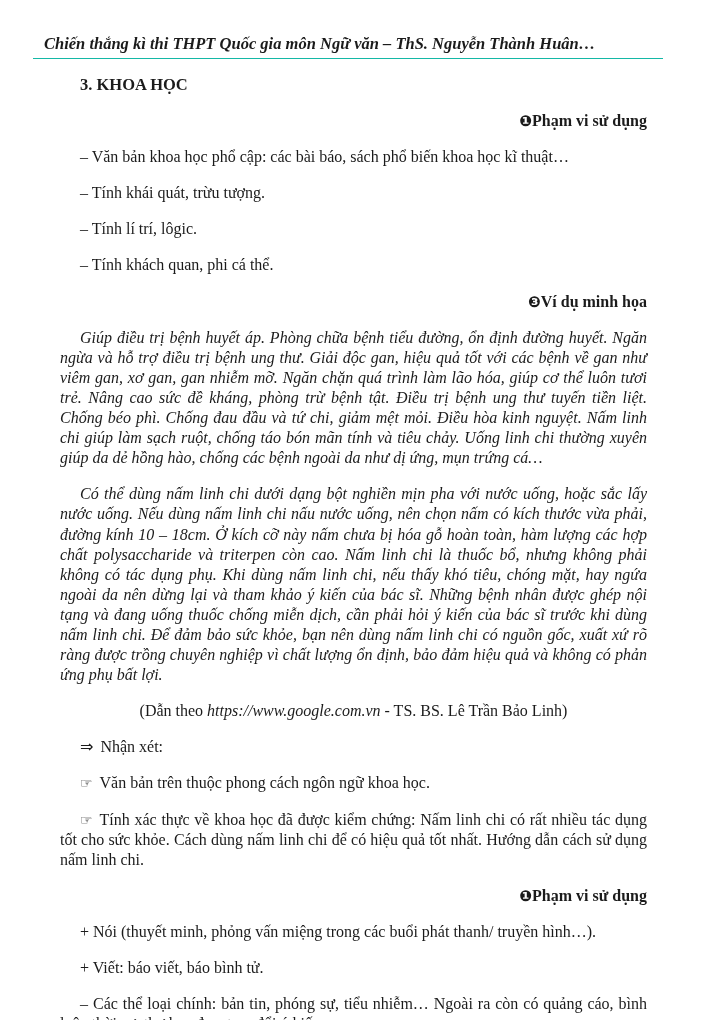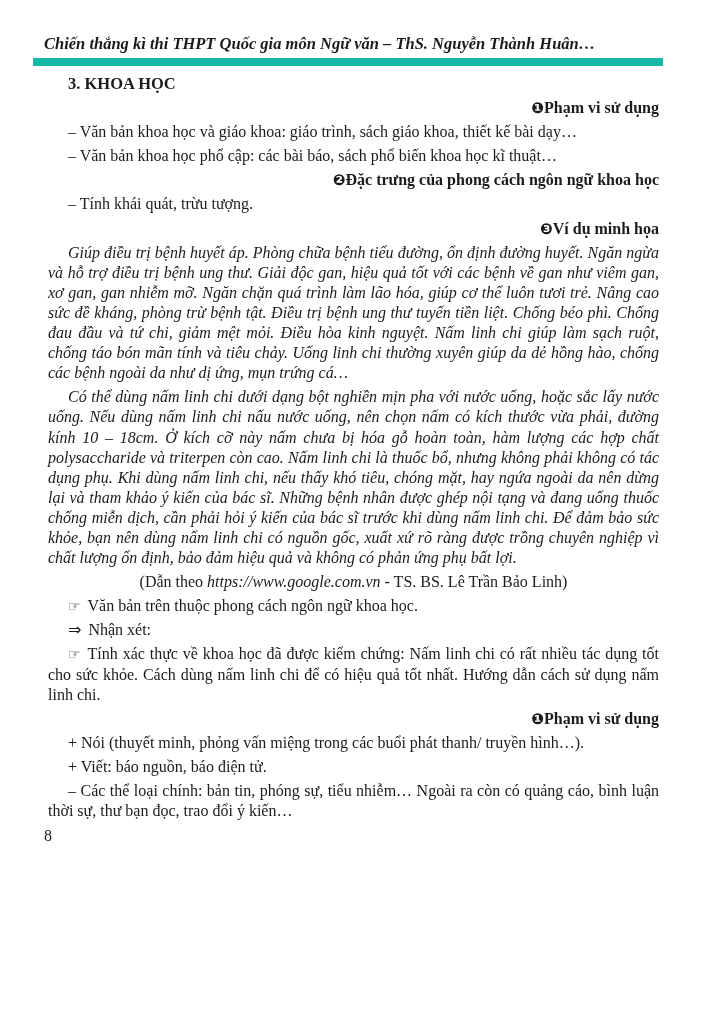--- a/index.html
+++ b/index.html
@@ -19,33 +19,33 @@
     width: 718px;
     height: 1020px;
     padding: 33px 55px 0 44px;
     background: #ffffff;
   }
   
   .running-header {
     margin-left: -11px;
     padding-left: 11px;
     padding-bottom: 4px;
-    border-bottom: 8px solid #14b8a6;
+    border-bottom: 1px solid #14b8a6;
     margin-bottom: 8px;
   }
   .running-title {
     font-size: 16.5px;
     line-height: 21px;
     font-weight: bold;
     font-style: italic;
     white-space: nowrap;
   }
   
   .body-text p {
-    margin: 4px;
+    margin: 16px;
     font-size: 16px;
     line-height: 20.1px;
     text-align: justify;
     text-indent: 20px;
   }
   p.section-title {
     font-weight: bold;
     font-size: 16.5px;
     text-align: left;
   }
@@ -94,45 +94,45 @@
   <header class="running-header">
     <div class="running-title">Chiến thắng kì thi THPT Quốc gia môn Ngữ văn – ThS. Nguyễn Thành Huân…</div>
   </header>
 
   <main class="body-text">
 
     <p class="section-title">3. KHOA HỌC</p>
 
     <p class="sub-heading"><span class="dingbat">❶</span><span>Phạm vi sử dụng</span></p>
 
-    <p>– Văn bản khoa học và giáo khoa: giáo trình, sách giáo khoa, thiết kế bài dạy…</p>
     <p>– Văn bản khoa học phổ cập: các bài báo, sách phổ biến khoa học kĩ thuật…</p>
 
-    <p class="sub-heading"><span class="dingbat">❷</span><span>Đặc trưng của phong cách ngôn ngữ khoa học</span></p>
 
     <p>– Tính khái quát, trừu tượng.</p>
+    <p>– Tính lí trí, lôgic.</p>
+    <p>– Tính khách quan, phi cá thể.</p>
 
     <p class="sub-heading"><span class="dingbat">❸</span><span>Ví dụ minh họa</span></p>
 
     <p class="example">Giúp điều trị bệnh huyết áp. Phòng chữa bệnh tiểu đường, ổn định đường huyết. Ngăn ngừa và hỗ trợ điều trị bệnh ung thư. Giải độc gan, hiệu quả tốt với các bệnh về gan như viêm gan, xơ gan, gan nhiễm mỡ. Ngăn chặn quá trình làm lão hóa, giúp cơ thể luôn tươi trẻ. Nâng cao sức đề kháng, phòng trừ bệnh tật. Điều trị bệnh ung thư tuyến tiền liệt. Chống béo phì. Chống đau đầu và tứ chi, giảm mệt mỏi. Điều hòa kinh nguyệt. Nấm linh chi giúp làm sạch ruột, chống táo bón mãn tính và tiêu chảy. Uống linh chi thường xuyên giúp da dẻ hồng hào, chống các bệnh ngoài da như dị ứng, mụn trứng cá…</p>
     <p class="example">Có thể dùng nấm linh chi dưới dạng bột nghiền mịn pha với nước uống, hoặc sắc lấy nước uống. Nếu dùng nấm linh chi nấu nước uống, nên chọn nấm có kích thước vừa phải, đường kính 10 – 18cm. Ở kích cỡ này nấm chưa bị hóa gỗ hoàn toàn, hàm lượng các hợp chất polysaccharide và triterpen còn cao. Nấm linh chi là thuốc bổ, nhưng không phải không có tác dụng phụ. Khi dùng nấm linh chi, nếu thấy khó tiêu, chóng mặt, hay ngứa ngoài da nên dừng lại và tham khảo ý kiến của bác sĩ. Những bệnh nhân được ghép nội tạng và đang uống thuốc chống miễn dịch, cần phải hỏi ý kiến của bác sĩ trước khi dùng nấm linh chi. Để đảm bảo sức khỏe, bạn nên dùng nấm linh chi có nguồn gốc, xuất xứ rõ ràng được trồng chuyên nghiệp vì chất lượng ổn định, bảo đảm hiệu quả và không có phản ứng phụ bất lợi.</p>
 
     <p class="citation"><span>(Dẫn theo </span><span class="url">https://www.google.com.vn</span><span> - TS. BS. Lê Trần Bảo Linh)</span></p>
 
+    <p><span class="marker marker-arrow">⇒</span><span>Nhận xét:</span></p>
+
     <p><span class="marker marker-hand">☞</span><span>Văn bản trên thuộc phong cách ngôn ngữ khoa học.</span></p>
-
-    <p><span class="marker marker-arrow">⇒</span><span>Nhận xét:</span></p>
 
     <p><span class="marker marker-hand">☞</span><span>Tính xác thực về khoa học đã được kiểm chứng: Nấm linh chi có rất nhiều tác dụng tốt cho sức khỏe. Cách dùng nấm linh chi để có hiệu quả tốt nhất. Hướng dẫn cách sử dụng nấm linh chi.</span></p>
 
 
     <p class="sub-heading"><span class="dingbat">❶</span><span>Phạm vi sử dụng</span></p>
 
     <p>+ Nói (thuyết minh, phỏng vấn miệng trong các buổi phát thanh/ truyền hình…).</p>
-    <p>+ Viết: báo nguồn, báo điện tử.</p>
+    <p>+ Viết: báo viết, báo bình tử.</p>
     <p>– Các thể loại chính: bản tin, phóng sự, tiểu nhiễm… Ngoài ra còn có quảng cáo, bình luận thời sự, thư bạn đọc, trao đổi ý kiến…</p>
 
   </main>
 
   <footer>
     <div class="page-number">8</div>
   </footer>
 
 </div>
 

